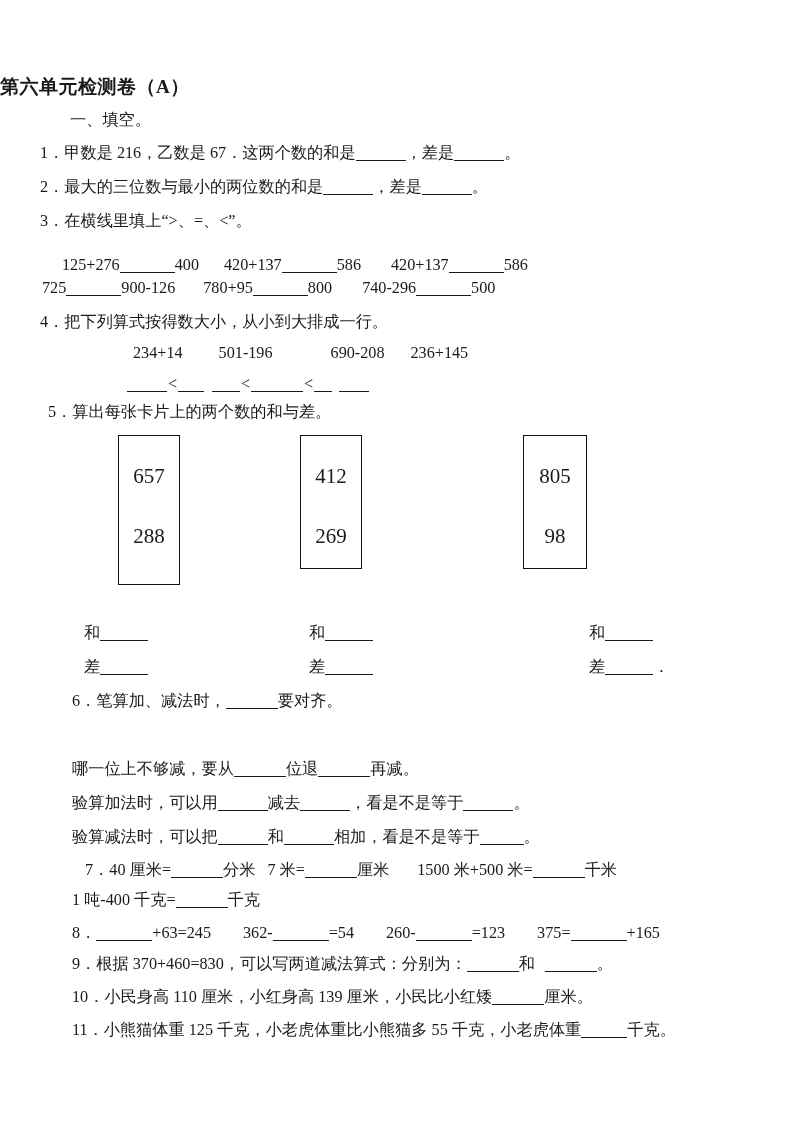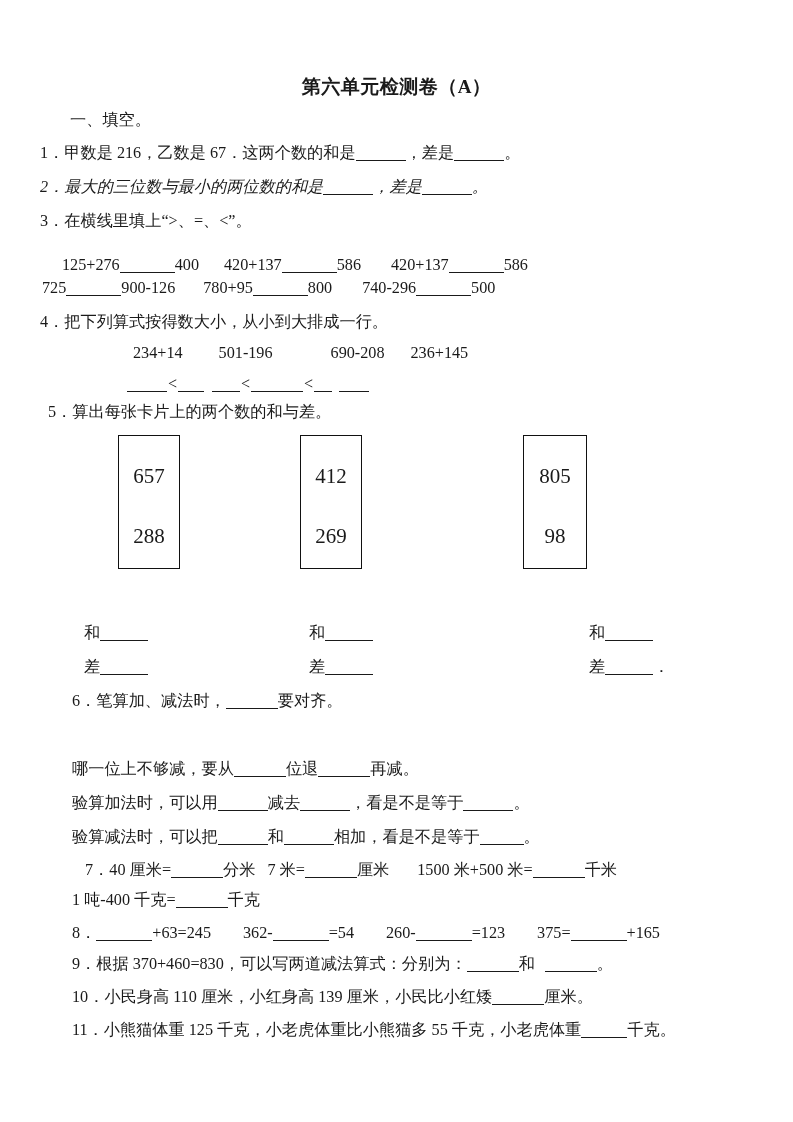--- a/index.html
+++ b/index.html
@@ -19,21 +19,20 @@
     position: absolute;
     left: 0; top: 0;
     width: 793px;
     height: 1122px;
   }
   .title {
     position: absolute;
     left: 0;
     top: 74px;
     width: 793px;
-    text-align: center;
     font-size: 19px;
     font-weight: bold;
     letter-spacing: 0.5px;
   }
   .line {
     position: absolute;
     font-size: 16.2px;
     white-space: pre;
     line-height: 1;
   }
@@ -76,37 +75,37 @@
 <body>
 
 <div class="page">
 
   <div class="title">第六单元检测卷（A）</div>
 
   <div class="line sec-head" style="left:70px; top:112px;">一、填空。</div>
 
   <div class="line" style="left:40px; top:145px;"><span>1．甲数是 216，乙数是 67．这两个数的和是</span><span class="blank" style="width:50px"></span><span>，差是</span><span class="blank" style="width:50px"></span><span>。</span></div>
 
-  <div class="line" style="left:40px; top:179px;font-style:italic;"><span>2．最大的三位数与最小的两位数的和是</span><span class="blank" style="width:50px"></span><span>，差是</span><span class="blank" style="width:50px"></span><span>。</span></div>
+  <div class="line" style="left:40px; top:179px;"><span>2．最大的三位数与最小的两位数的和是</span><span class="blank" style="width:50px"></span><span>，差是</span><span class="blank" style="width:50px"></span><span>。</span></div>
 
   <div class="line" style="left:40px; top:213px;">3．在横线里填上“&gt;、=、&lt;”。</div>
 
   <div class="line" style="left:62px; top:257px;"><span>125+276</span><span class="blank" style="width:55px"></span><span>400</span><span class="gapsp" style="width:25px"></span><span>420+137</span><span class="blank" style="width:55px"></span><span>586</span><span class="gapsp" style="width:30px"></span><span>420+137</span><span class="blank" style="width:55px"></span><span>586</span></div>
 
   <div class="line" style="left:42px; top:280px;"><span>725</span><span class="blank" style="width:55px"></span><span>900-126</span><span class="gapsp" style="width:28px"></span><span>780+95</span><span class="blank" style="width:55px"></span><span>800</span><span class="gapsp" style="width:30px"></span><span>740-296</span><span class="blank" style="width:55px"></span><span>500</span></div>
 
   <div class="line" style="left:40px; top:314px;">4．把下列算式按得数大小，从小到大排成一行。</div>
 
   <div class="line" style="left:133px; top:345px;"><span>234+14</span><span class="gapsp" style="width:36px"></span><span>501-196</span><span class="gapsp" style="width:58px"></span><span>690-208</span><span class="gapsp" style="width:26px"></span><span>236+145</span></div>
 
   <div class="line" style="left:127px; top:376px;"><span class="blank" style="width:40px"></span><span class="lt">&lt;</span><span class="blank" style="width:26px"></span><span class="gapsp" style="width:8px"></span><span class="blank" style="width:28px"></span><span class="lt">&lt;</span><span class="blank" style="width:52px"></span><span class="lt">&lt;</span><span class="blank" style="width:18px"></span><span class="gapsp" style="width:7px"></span><span class="blank" style="width:30px"></span></div>
 
   <div class="line" style="left:48px; top:404px;">5．算出每张卡片上的两个数的和与差。</div>
 
-  <div class="card" style="left:118px; top:435px; width:62px; height:134px;">
+  <div class="card" style="left:118px; top:435px; width:62px; height:150px;">
     <div class="num top">657</div>
     <div class="num bot">288</div>
   </div>
 
   <div class="card" style="left:300px; top:435px; width:62px; height:134px;">
     <div class="num top">412</div>
     <div class="num bot">269</div>
   </div>
 
   <div class="card c3" style="left:506px; top:435px; width:64px; height:134px;margin-left:17px;">

